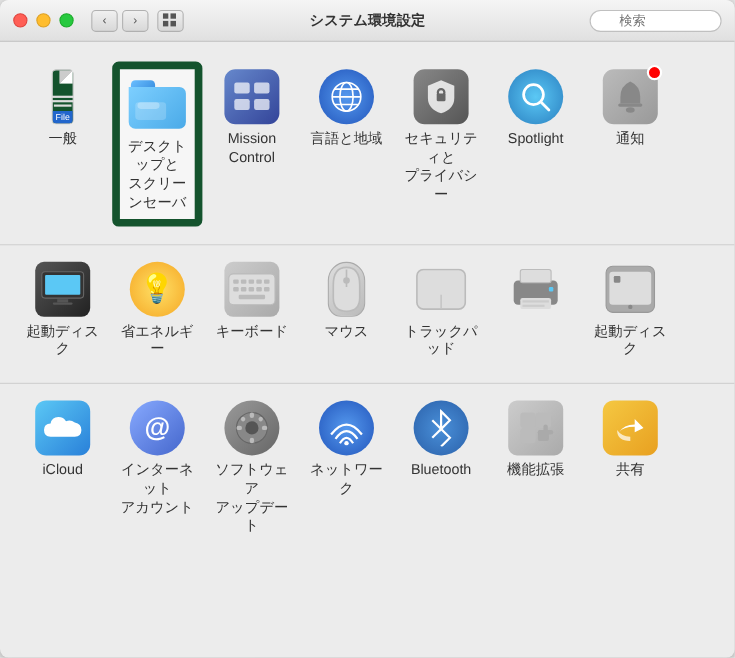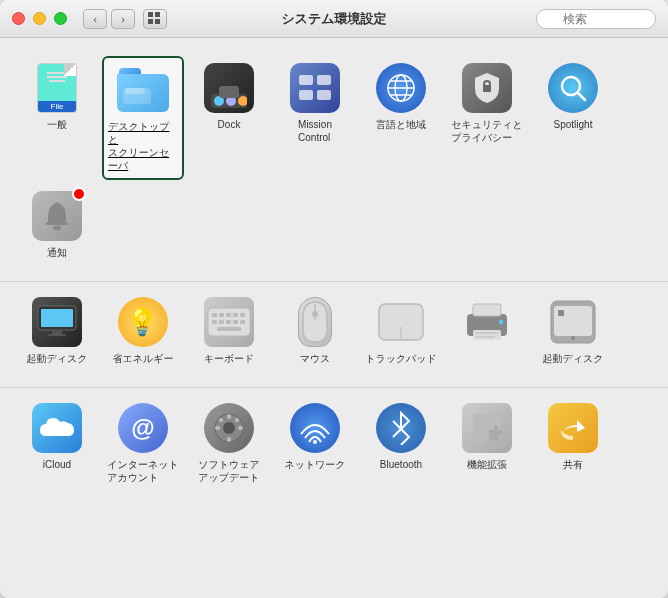--- a/index.html
+++ b/index.html
@@ -118,35 +118,35 @@
     .icon-item {
       width: 82px;
       display: flex;
       flex-direction: column;
       align-items: center;
       padding: 6px 4px;
       border-radius: 6px;
       cursor: pointer;
     }
     .icon-item.selected {
-      border: 2px solid #14532d;
+      border: 7px solid #14532d;
       background: rgba(255,255,255,0.5);
-      text-decoration: underline;
     }
     .icon-box {
       width: 52px;
       height: 52px;
       display: flex;
       align-items: center;
       justify-content: center;
       margin-bottom: 4px;
     }
     .icon-label {
-      font-size: 10px;
+      font-size: 13px;
       color: #333;
+      text-align: center;
       line-height: 1.3;
     }
     .icon-dock {
       width: 50px; height: 50px;
       background: linear-gradient(135deg, #444, #222);
       border-radius: 10px;
       display: flex; align-items: flex-end; justify-content: center;
       padding-bottom: 5px;
     }
     .icon-gear {
@@ -262,26 +262,26 @@
     .folder-shine {
       width: 20px; height: 6px;
       background: rgba(255,255,255,0.3);
       position: absolute;
       top: 14px; left: 8px;
       border-radius: 3px;
     }
 
     
     .file-icon {
-      width: 40px; height: 50px;
-      background: #5eead4;
+      width: 20px; height: 50px;
+      background: #14532d;
       border: 1px solid #ccc;
       border-radius: 4px;
       position: relative;
-      display: flex; justify-content: center;
+      display: flex; align-items: center; justify-content: center;
     }
     .file-corner {
       position: absolute;
       top: 0; right: 0;
       width: 12px; height: 12px;
       background: linear-gradient(135deg, #ccc 50%, white 50%);
     }
     .file-label {
       position: absolute; bottom: 0; left: 0; right: 0;
       background: #2266cc;
@@ -348,34 +348,20 @@
               <div class="folder-tab"></div>
               <div class="folder-body">
                 <div class="folder-shine"></div>
                 <div style="position:absolute;top:14px;left:6px;width:28px;height:16px;background:rgba(255,255,255,0.2);border-radius:3px;"></div>
               </div>
             </div>
           </div>
           <span class="icon-label">デスクトップと<br>スクリーンセーバ</span>
         </div>
 
-        <div class="icon-item">
-          <div class="icon-box">
-            <div class="icon-dock">
-              <svg width="36" height="28" viewBox="0 0 36 28">
-                <rect x="0" y="14" width="36" height="14" rx="3" fill="#555" opacity="0.7"></rect>
-                <circle cx="8" cy="21" r="5" fill="#5bc8f5"></circle>
-                <circle cx="20" cy="21" r="5" fill="#aaaaff"></circle>
-                <circle cx="32" cy="21" r="5" fill="#ffaa44"></circle>
-                <rect x="8" y="6" width="20" height="12" rx="3" fill="#666"></rect>
-              </svg>
-            </div>
-          </div>
-          <span class="icon-label">Dock</span>
-        </div>
 
         <div class="icon-item">
           <div class="icon-box">
             <div style="width:50px;height:50px;background:linear-gradient(135deg,#6688cc,#334499);border-radius:10px;display:flex;align-items:center;justify-content:center;">
               <svg width="36" height="30" viewBox="0 0 36 30">
                 <rect x="2" y="2" width="14" height="10" rx="2" fill="rgba(255,255,255,0.7)"></rect>
                 <rect x="20" y="2" width="14" height="10" rx="2" fill="rgba(255,255,255,0.7)"></rect>
                 <rect x="2" y="17" width="14" height="10" rx="2" fill="rgba(255,255,255,0.7)"></rect>
                 <rect x="20" y="17" width="14" height="10" rx="2" fill="rgba(255,255,255,0.7)"></rect>
               </svg>

